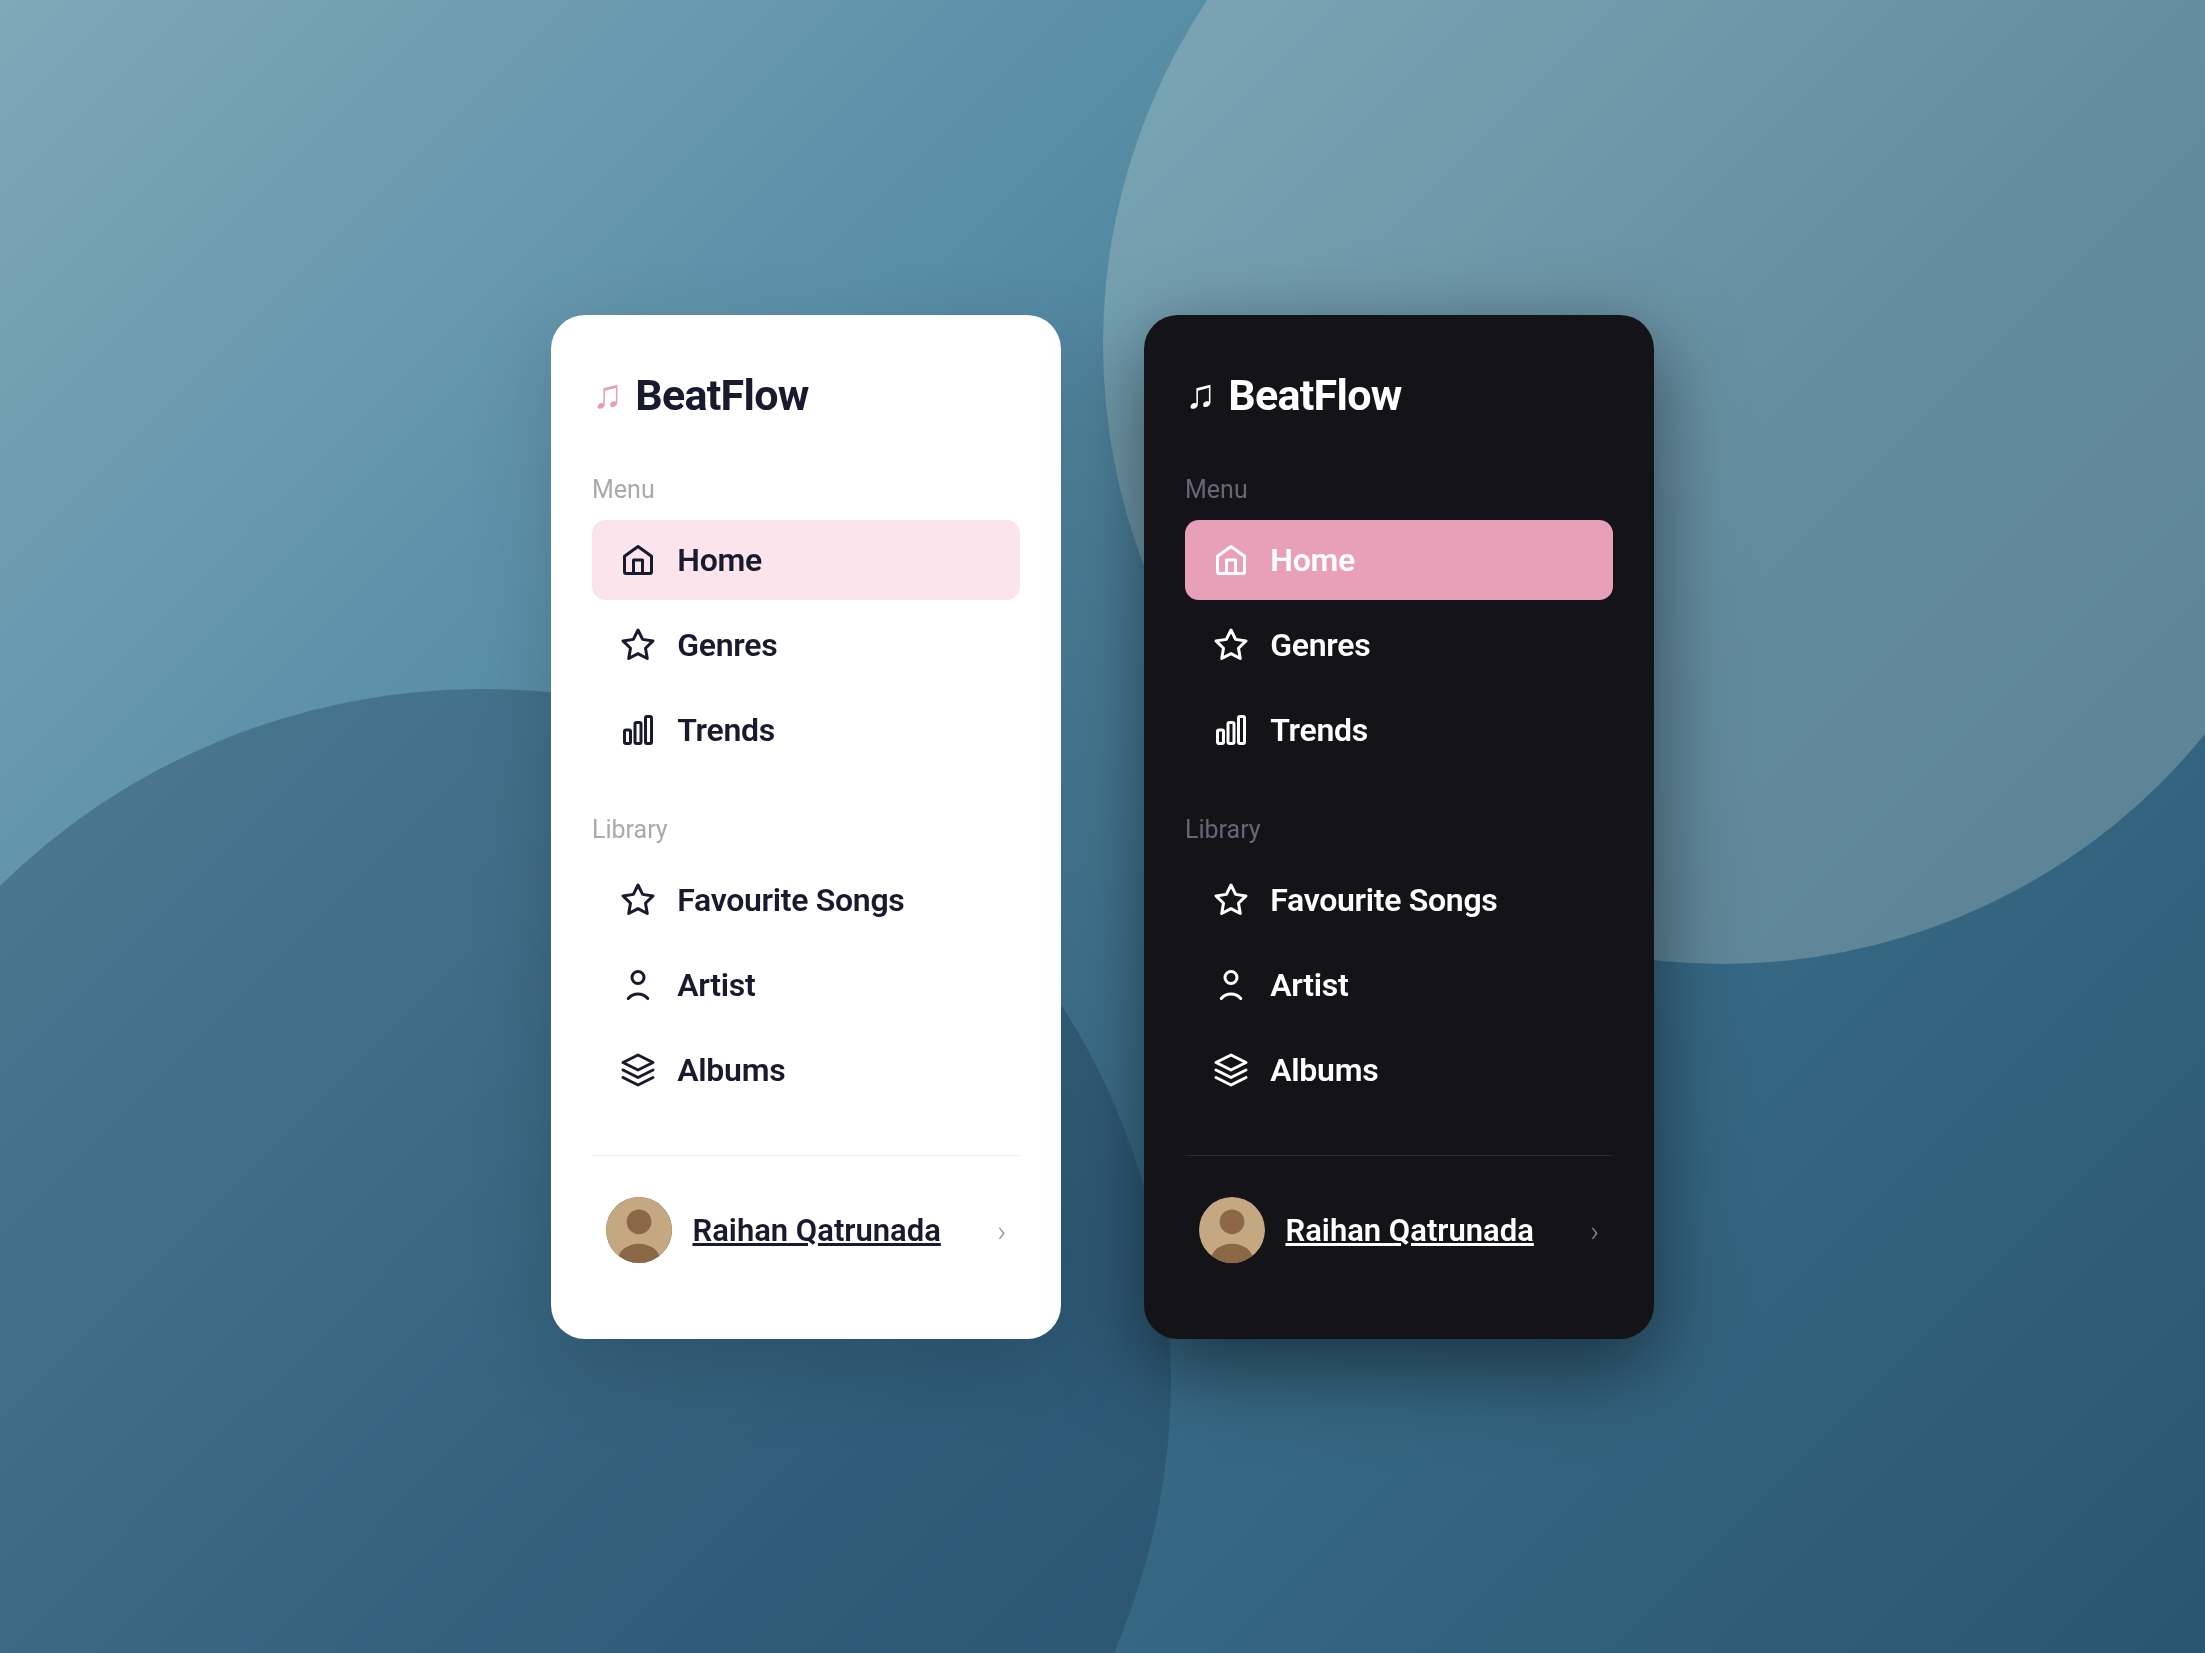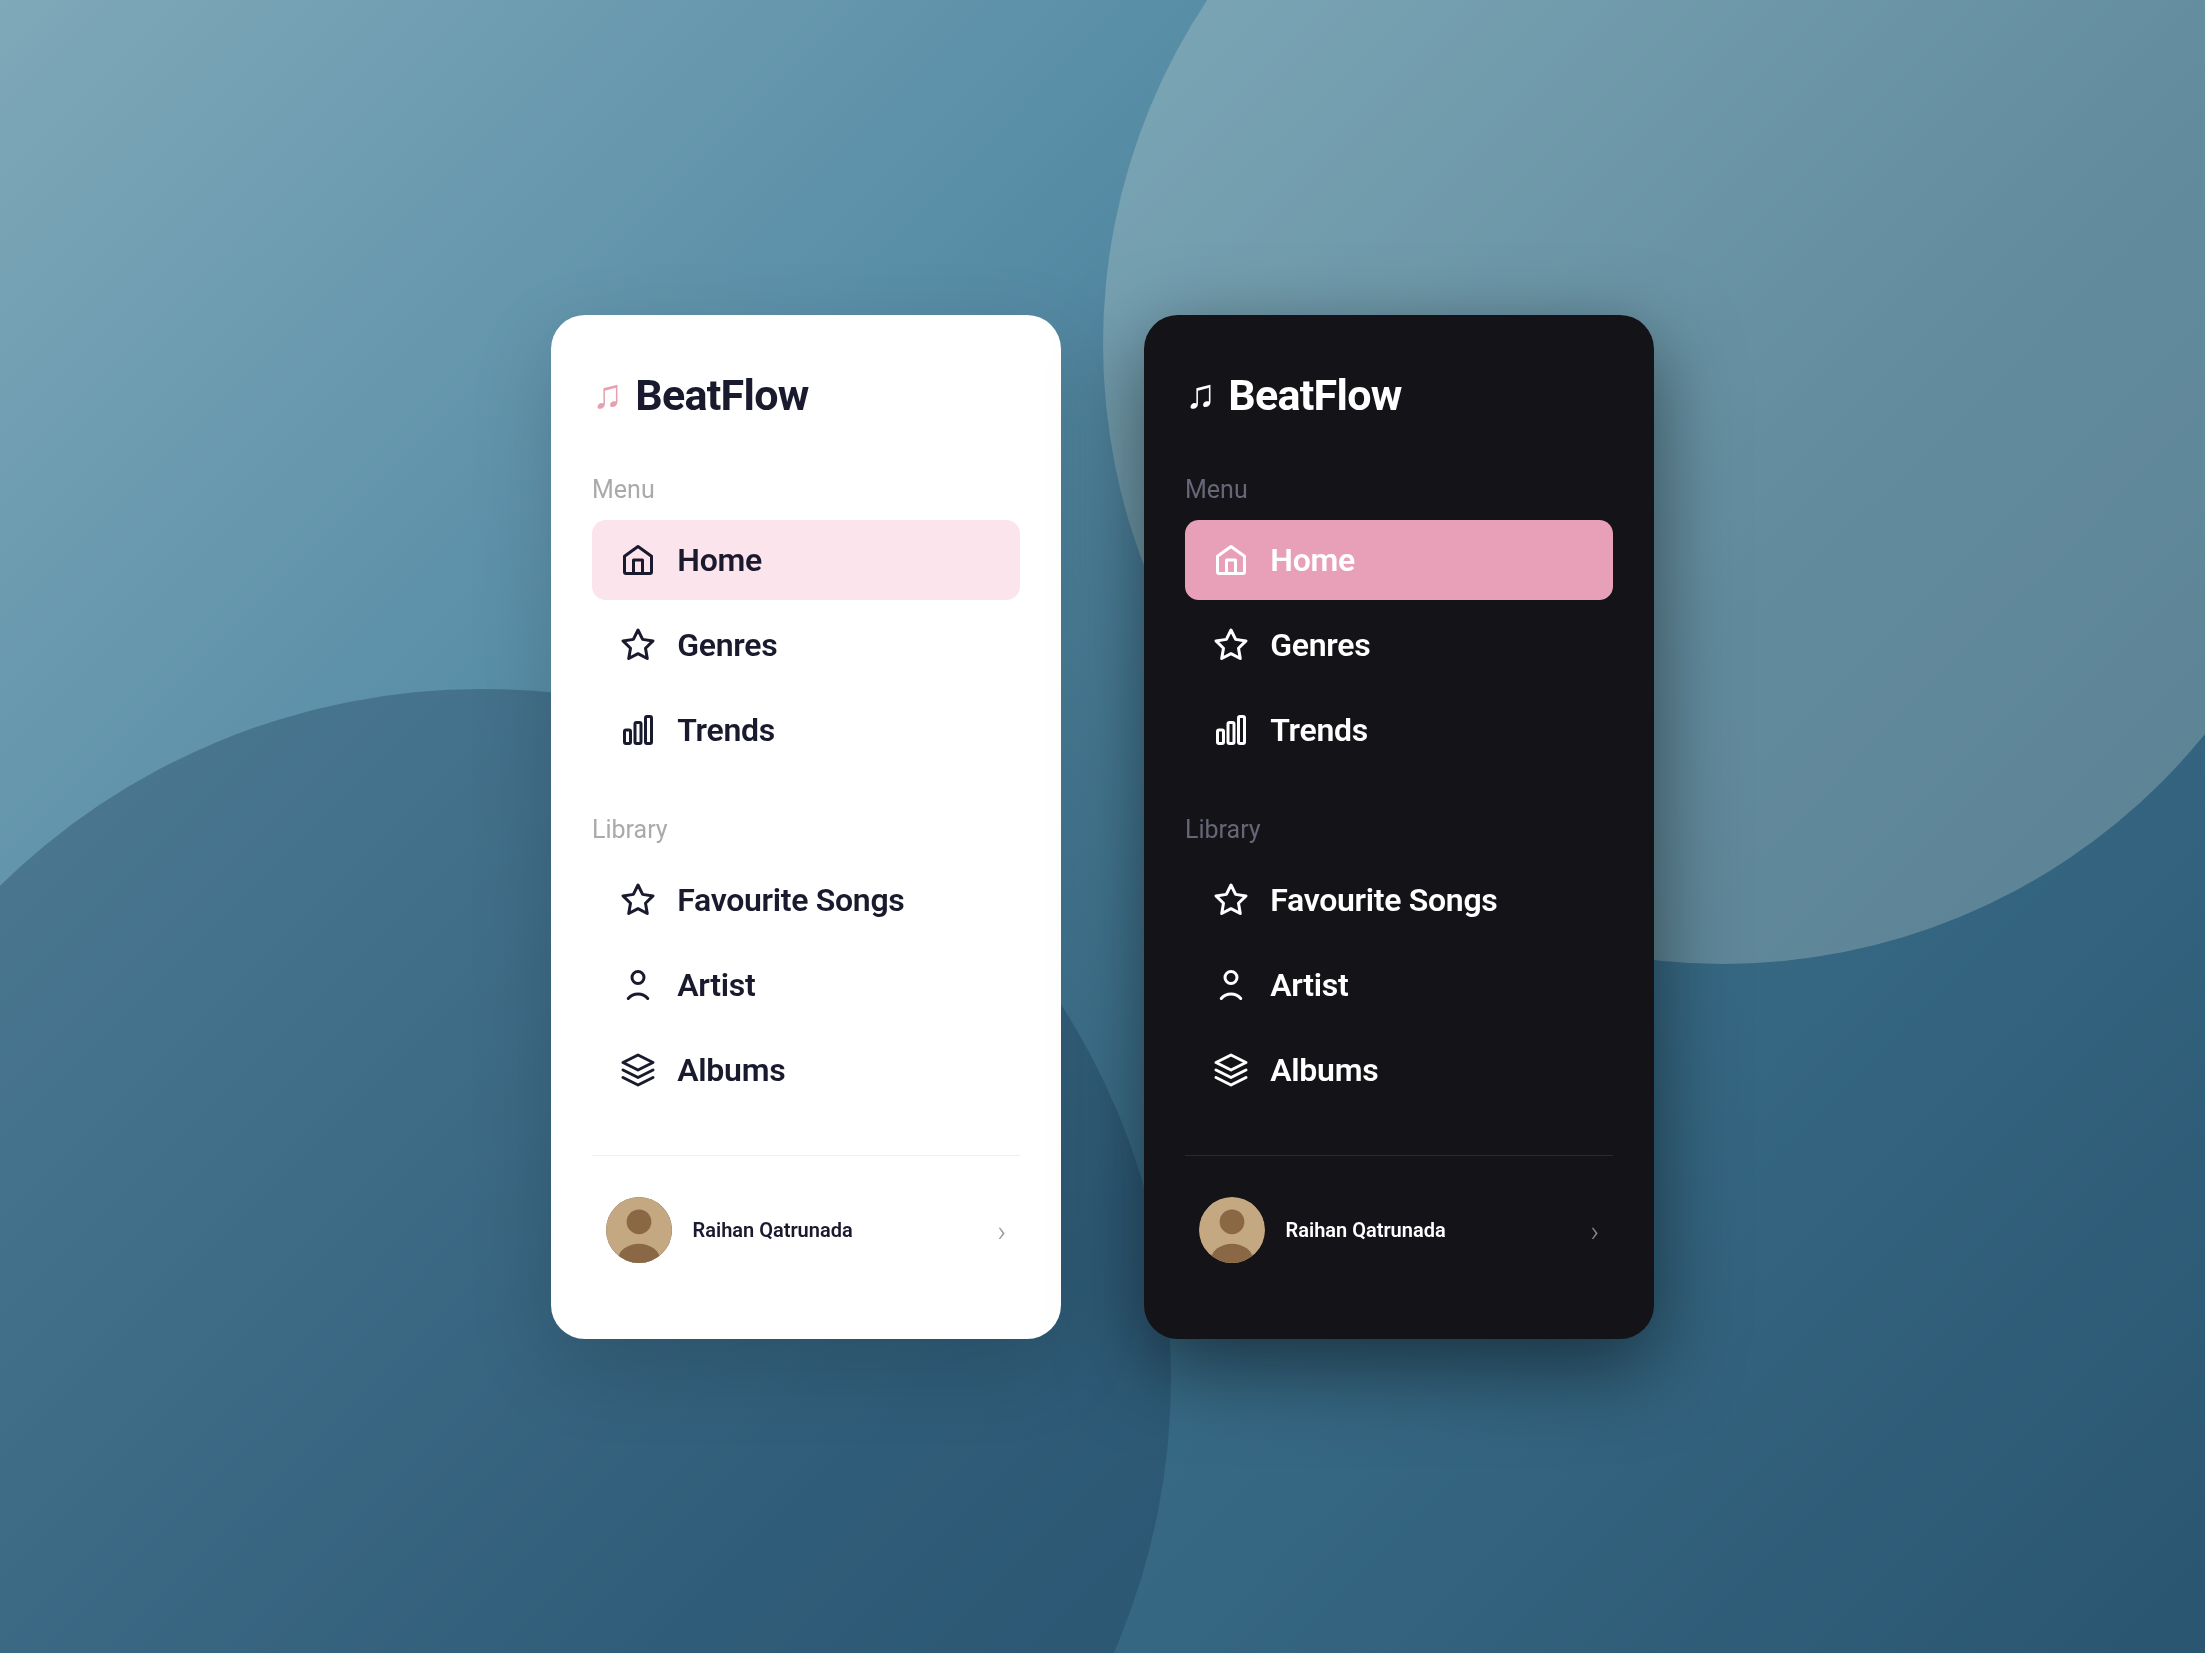--- a/index.html
+++ b/index.html
@@ -188,23 +188,24 @@
       border-radius: 50%;
       background: linear-gradient(135deg, #8B7355, #6B5340);
       overflow: hidden;
       flex-shrink: 0;
       display: flex;
       align-items: center;
       justify-content: center;
     }
 
     .profile-name {
-      font-size: 20px;
+      font-size: 31px;
       font-weight: 600;
       flex: 1;
+      text-decoration: underline;
     }
 
     .light .profile-name { color: #1a1a2e; }
     .dark  .profile-name { color: #ffffff; }
 
     .chevron {
       font-size: 30px;
       font-weight: 300;
     }
     .light .chevron { color: #999; }

